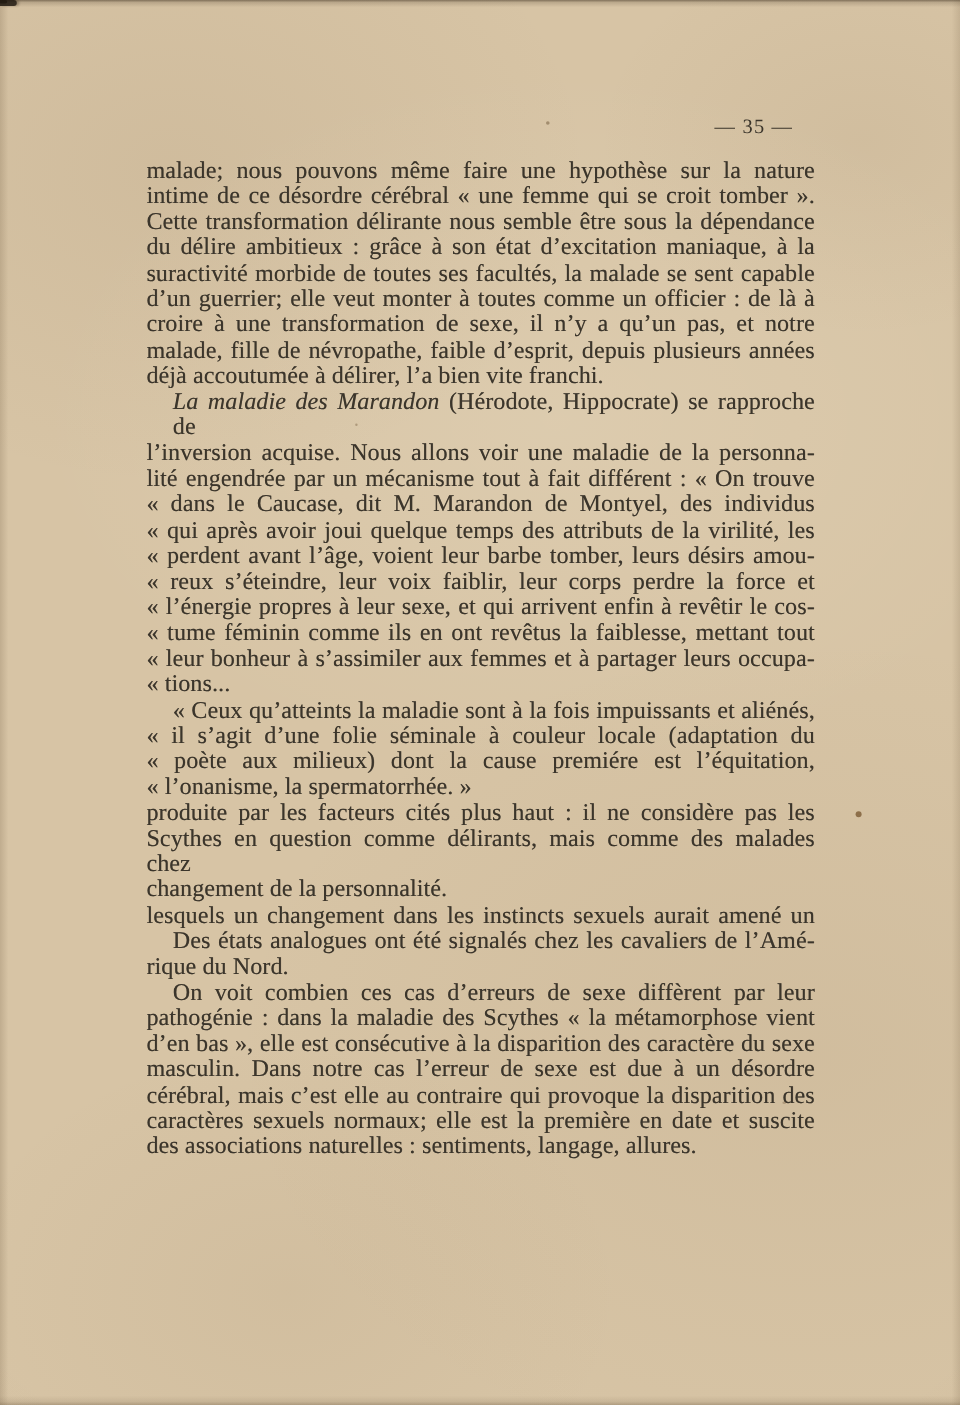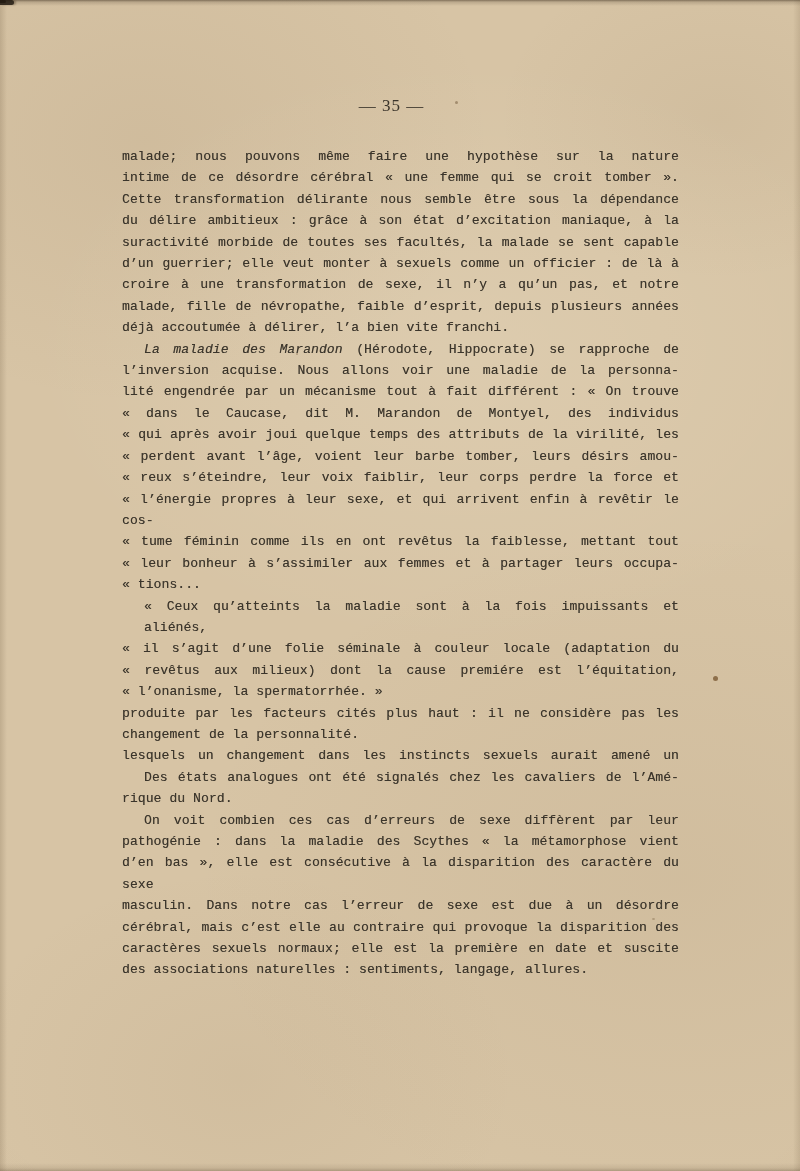--- a/index.html
+++ b/index.html
@@ -45,37 +45,36 @@
     position: absolute; top: 0; bottom: 0; right: 0; width: 7px; pointer-events: none;
     background: linear-gradient(270deg, rgba(88, 68, 42, 0.14), rgba(88,68,42,0) 100%);
   }
 
   .page-header {
     position: absolute;
     top: 96px;
     left: 122px;
     width: 557px;
     padding-right: 18px;
-    text-align: center;
+    text-align: right;
     font-size: 17px;
     letter-spacing: 1px;
     color: var(--ink);
   }
 
   .page-text {
     position: absolute;
-    top: 146px;
+    top: 132px;
     left: 122px;
     width: 557px;
-    font-size: 13px;
+    font-size: 20px;
     line-height: 21.4px;
     letter-spacing: 0.1px;
     color: var(--ink);
     text-shadow: 0.2px 0 0 rgba(59, 53, 43, 0.55); 
-    font-family: Liberation Mono, monospace;
   }
   .line {
     text-align: justify;
     text-align-last: justify;
   }
   .line.last { text-align-last: left; }
   .line.indent { padding-left: 22px; }
   .it { font-style: italic; }
 
   
@@ -99,46 +98,47 @@
 
 <div class="page-header">— 35 —</div>
 
 <div class="page-text">
     <div class="para">
       <div class="line"><span>malade; nous pouvons même faire une hypothèse sur la nature</span></div>
       <div class="line"><span>intime de ce désordre cérébral « une femme qui se croit tomber ».</span></div>
       <div class="line"><span>Cette transformation délirante nous semble être sous la dépendance</span></div>
       <div class="line"><span>du délire ambitieux : grâce à son état d’excitation maniaque, à la</span></div>
       <div class="line"><span>suractivité morbide de toutes ses facultés, la malade se sent capable</span></div>
-      <div class="line"><span>d’un guerrier; elle veut monter à sexuels comme un officier : de là à</span></div>
+      <div class="line"><span>d’un guerrier; elle veut monter à toutes comme un officier : de là à</span></div>
       <div class="line"><span>croire à une transformation de sexe, il n’y a qu’un pas, et notre</span></div>
       <div class="line"><span>malade, fille de névropathe, faible d’esprit, depuis plusieurs années</span></div>
       <div class="line last"><span>déjà accoutumée à délirer, l’a bien vite franchi.</span></div>
     </div>
     <div class="para">
       <div class="line indent"><span class="it">La maladie des Marandon</span><span> (Hérodote, Hippocrate) se rapproche de</span></div>
       <div class="line"><span>l’inversion acquise. Nous allons voir une maladie de la personna-</span></div>
       <div class="line"><span>lité engendrée par un mécanisme tout à fait différent : « On trouve</span></div>
       <div class="line"><span>« dans le Caucase, dit M. Marandon de Montyel, des individus</span></div>
       <div class="line"><span>« qui après avoir joui quelque temps des attributs de la virilité, les</span></div>
       <div class="line"><span>« perdent avant l’âge, voient leur barbe tomber, leurs désirs amou-</span></div>
       <div class="line"><span>« reux s’éteindre, leur voix faiblir, leur corps perdre la force et</span></div>
       <div class="line"><span>« l’énergie propres à leur sexe, et qui arrivent enfin à revêtir le cos-</span></div>
       <div class="line"><span>« tume féminin comme ils en ont revêtus la faiblesse, mettant tout</span></div>
       <div class="line"><span>« leur bonheur à s’assimiler aux femmes et à partager leurs occupa-</span></div>
       <div class="line last"><span>« tions...</span></div>
     </div>
     <div class="para">
       <div class="line indent"><span>« Ceux qu’atteints la maladie sont à la fois impuissants et aliénés,</span></div>
       <div class="line"><span>« il s’agit d’une folie séminale à couleur locale (adaptation du</span></div>
-      <div class="line"><span>« revêtus aux milieux) dont la cause premiére est l’équitation,</span></div>
+      <div class="line"><span>« poète aux milieux) dont la cause premiére est l’équitation,</span></div>
       <div class="line last"><span>« l’onanisme, la spermatorrhée. »</span></div>
     </div>
     <div class="para">
       <div class="line"><span>produite par les facteurs cités plus haut : il ne considère pas les</span></div>
+      <div class="line"><span>Scythes en question comme délirants, mais comme des malades chez</span></div>
       <div class="line last"><span>changement de la personnalité.</span></div>
       <div class="line"><span>lesquels un changement dans les instincts sexuels aurait amené un</span></div>
     </div>
     <div class="para">
       <div class="line indent"><span>Des états analogues ont été signalés chez les cavaliers de l’Amé-</span></div>
       <div class="line last"><span>rique du Nord.</span></div>
     </div>
     <div class="para">
       <div class="line indent"><span>On voit combien ces cas d’erreurs de sexe diffèrent par leur</span></div>
       <div class="line"><span>pathogénie : dans la maladie des Scythes « la métamorphose vient</span></div>

